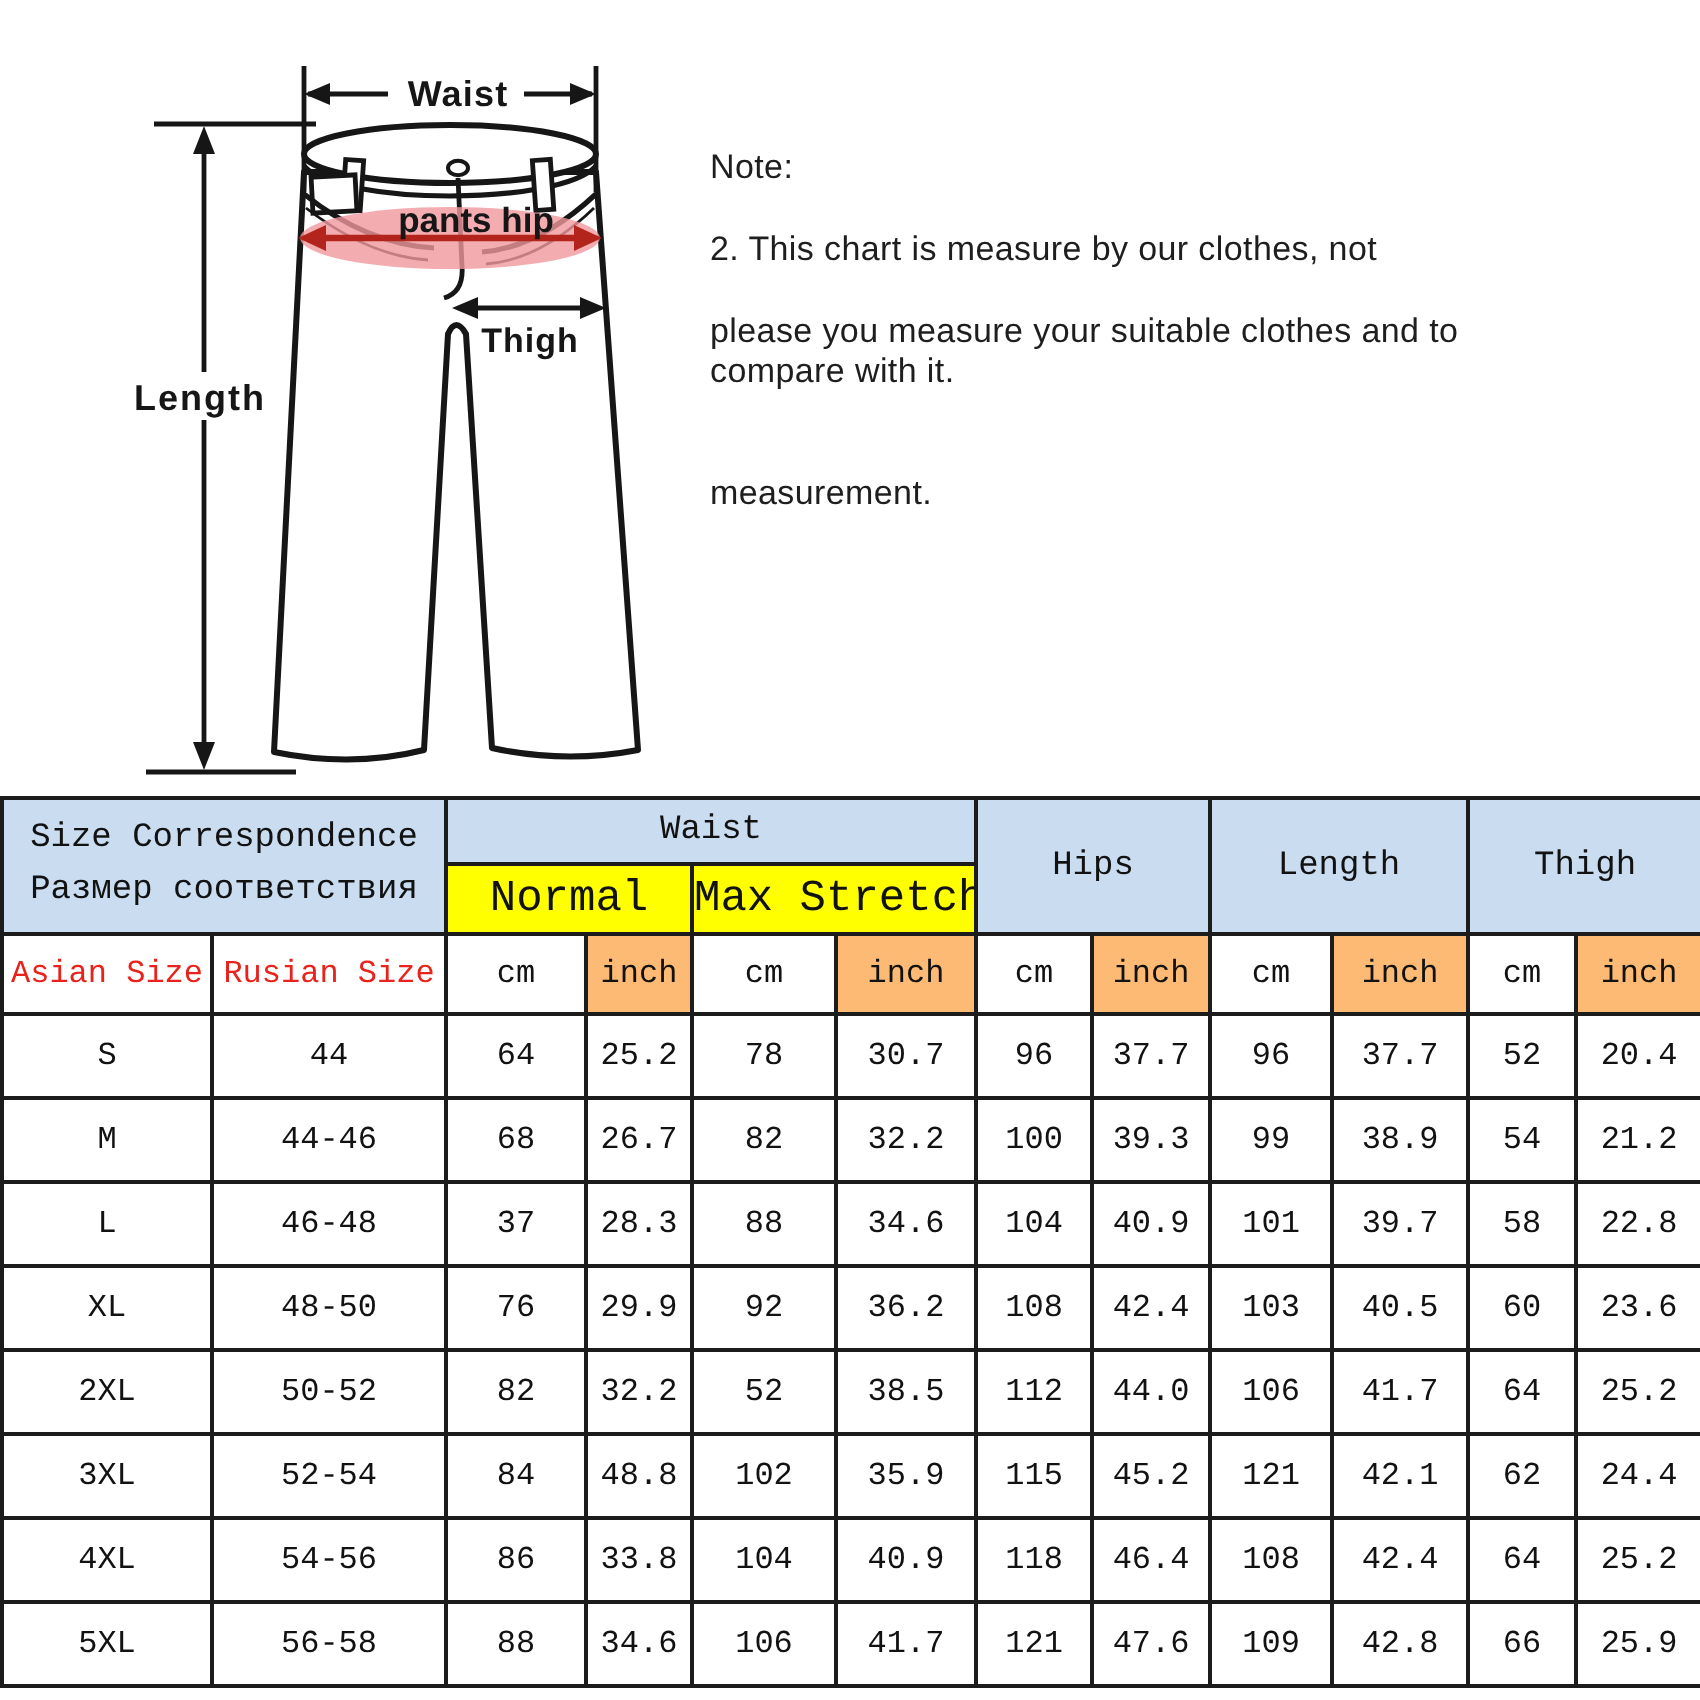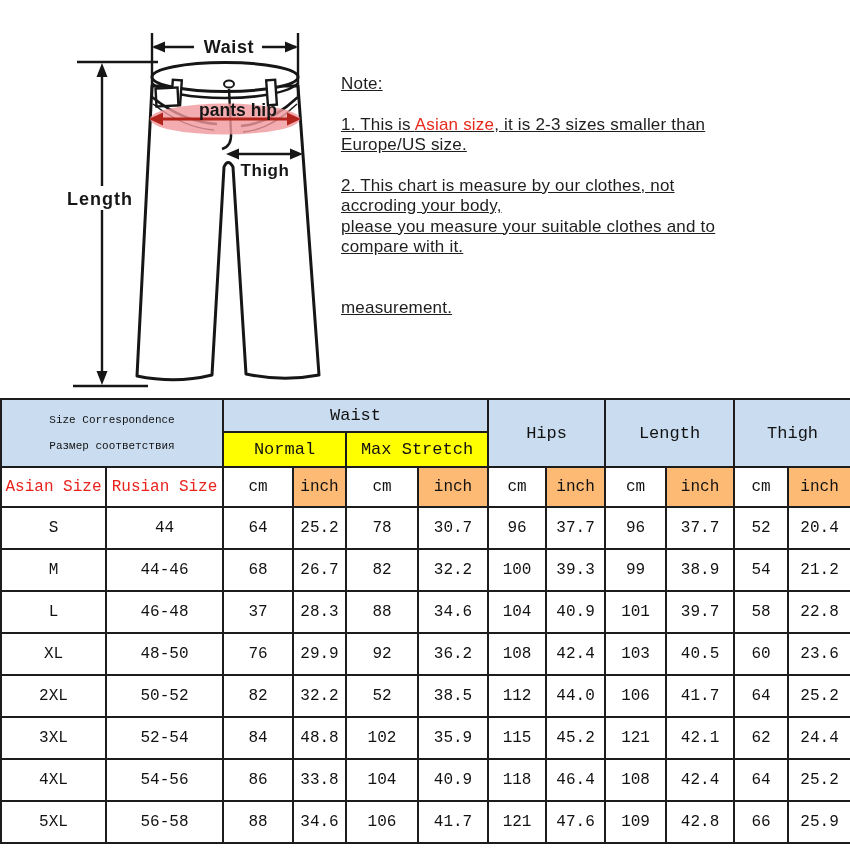--- a/index.html
+++ b/index.html
@@ -9,43 +9,43 @@
   }
   
   .top-section { position:absolute; left:0; top:0; width:850px; height:398px; }
   svg.pants-svg { position:absolute; left:0; top:0; width:340px; height:398px; }
   svg.pants-svg text { font-family:"Liberation Sans", sans-serif; fill:#161616; }
 
   .note-block {
     position:absolute; left:341px; top:74px; width:466px;
     color:#1e1e1e; font-size:17px; line-height:20.5px; letter-spacing:.2px;
   }
-  .note-block p { margin:0 0 20px 0;text-decoration:underline; }
+  .note-block p { margin:0 0 20px 14px; }
   .red-inline { color:#e8291c; }
 
   
   table.size-table {
     position:absolute; left:0; top:398px; width:850px;
     border-collapse:collapse; table-layout:fixed;
     font-family:"Liberation Mono", monospace; color:#121212;
     background:#ffffff;
   }
   table.size-table th, table.size-table td {
     border:2px solid #1c1c1c; text-align:center; vertical-align:middle;
     padding:0; font-weight:normal; overflow:hidden; white-space:nowrap;
   }
   tr.hrow1 th { height:31px; font-size:17px; }
-  tr.hrow2 th { height:33px; font-size:17px; }
+  tr.hrow2 th { height:33px; font-size:22px; }
   tr.hrow3 th { height:38px; font-size:16px; }
   td.data-cell { height:40px; font-size:16px; }
   .bg-blue  { background:#c9dcf0; }
   .bg-yellow{ background:#ffff00; }
   .bg-gray  { background:#fdba74; }
   .red-text { color:#e8231d; }
-  .corr-cell div { line-height:26px; font-size:11px; }
+  .corr-cell div { line-height:26px; font-size:17px; }
 </style>
 </head>
 <body>
 
 <div class="canvas">
 
   <div class="top-section">
 
     <svg class="pants-svg" viewBox="0 0 340 398">
 
@@ -91,22 +91,21 @@
       <text x="100" y="205" text-anchor="middle" font-size="18" font-weight="700" letter-spacing="1">Length</text>
 
       <line x1="230" y1="154" x2="299" y2="154" stroke="#161616" stroke-width="2.4"></line>
       <polygon points="226,154 239,148.5 239,159.5" fill="#161616"></polygon>
       <polygon points="303,154 290,148.5 290,159.5" fill="#161616"></polygon>
       <text x="265" y="176" text-anchor="middle" font-size="17" font-weight="700" letter-spacing="0.5">Thigh</text>
     </svg>
 
     <div class="note-block">
       <p>Note:</p>
-      <p><span>1. This is </span><span class="red-inline">Asian size</span><span>, it is 2-3 sizes smaller than</span><br><span>Europe/US size.</span></p>
-      <p><span>2. This chart is measure by our clothes, not</span><br><span>accroding your body,</span><br><span>please you measure your suitable clothes and to</span><br><span>compare with it.</span></p>
+      <p><span>2. This chart is measure by our clothes, not</span><br><br><span>please you measure your suitable clothes and to</span><br><span>compare with it.</span></p>
       <p><br><span>measurement.</span></p>
     </div>
   </div>
 
   <table class="size-table">
     <colgroup>
       <col style="width:105px">
         <col style="width:117px">
       <col style="width:70px">
         <col style="width:53px">

